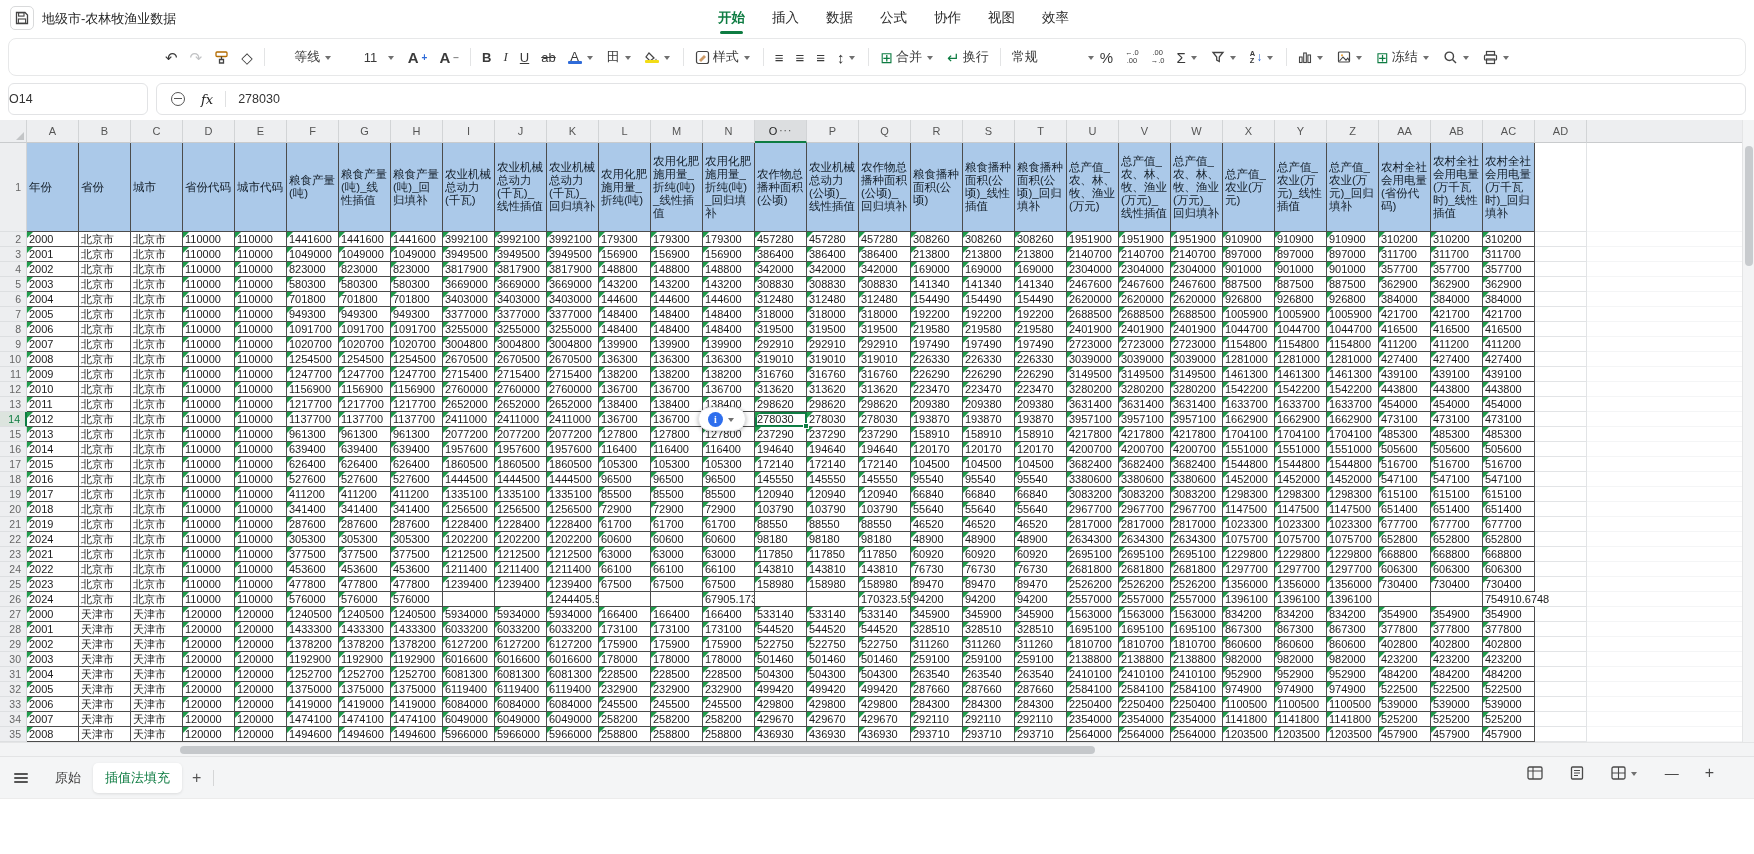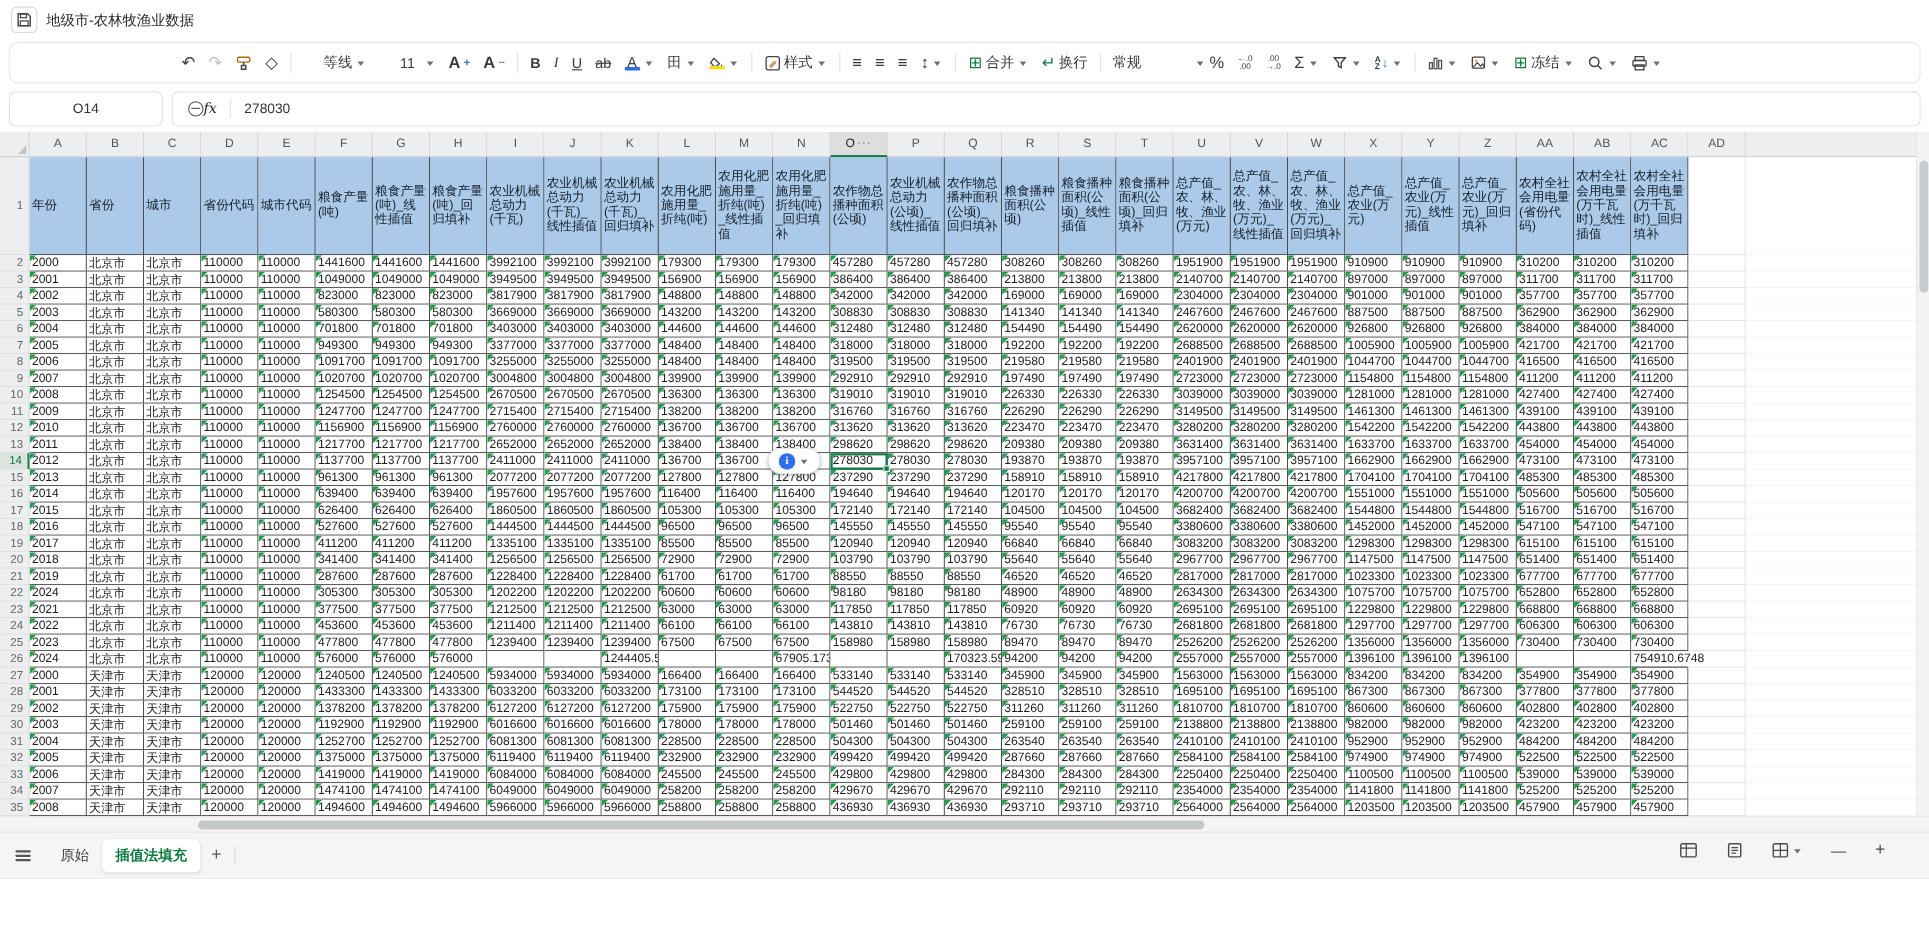--- a/index.html
+++ b/index.html
@@ -30,25 +30,25 @@
   .colorbar{display:inline-block;width:14px;height:3px;border-radius:1px;margin-top:-2px;}
   .stackico{display:inline-flex;flex-direction:column;font-size:7.5px;line-height:8px;color:#3a3a3a;text-align:center;}
   .azbox{display:inline-flex;align-items:center;}
   .azbox .az{display:inline-flex;flex-direction:column;font-size:7.5px;line-height:7px;font-weight:bold;}
   .azbox .ar{font-size:12px;color:#2f6bd9;margin-left:1px;}
   .greenish{color:#0e7c42;}
   .numfmt{width:88px;justify-content:space-between;gap:48px;}
   svg.ic{display:block;}
   
   #formularow{position:absolute;left:0;top:78px;width:1754px;height:42px;background:#fff;}
-  #name-box{position:absolute;left:8px;top:5px;width:140px;height:32px;border:1px solid #e2e3e5;border-radius:6px;background:#fff;display:flex;align-items:center;justify-content:center;font-size:12.5px;color:#333;}
+  #name-box{position:absolute;left:8px;top:5px;width:140px;height:32px;border:1px solid #e2e3e5;border-radius:6px;background:#fff;display:flex;align-items:center;font-size:12.5px;color:#333;}
   #fx-bar{position:absolute;left:156px;top:5px;width:1590px;height:32px;border:1px solid #e2e3e5;border-radius:6px;background:#fff;display:flex;align-items:center;font-size:12.5px;color:#333;}
   #collapse-circ{width:14px;height:14px;border:1.4px solid #555;border-radius:50%;margin-left:14px;position:relative;}
   #collapse-circ::after{content:"";position:absolute;left:2px;right:2px;top:5px;height:1.4px;background:#555;}
-  #fx-label{font-family:"DejaVu Serif","Liberation Serif",serif;font-style:italic;font-size:13px;color:#222;}
+  #fx-label{font-family:"DejaVu Serif","Liberation Serif",serif;font-style:italic;font-size:13px;margin-left:16px;color:#222;}
   #fx-div{width:1px;height:16px;background:#e0e1e2;margin:0 12px;}
   
   #grid{position:absolute;left:0;top:120px;width:1754px;height:622px;background:#fff;overflow:hidden;}
   #col-headers{display:flex;height:23px;}
   .corner{width:27px;height:23px;background:#edeef0;border-right:1px solid #d2d4d6;border-bottom:1px solid #c9cbcd;position:relative;flex:none;}
   .corner::after{content:"";position:absolute;right:2px;bottom:2px;border-left:8px solid transparent;border-bottom:8px solid #c3c5c7;}
   .col-h{width:52px;height:23px;flex:none;background:#edeef0;border-right:1px solid #d2d4d6;border-bottom:1px solid #c9cbcd;font-size:11px;color:#555;display:flex;align-items:center;justify-content:center;gap:2px;}
   .col-h.sel{background:#dcdee0;color:#222;border-bottom:2px solid #0e7c42;}
   .col-h .dots{font-size:10px;color:#444;letter-spacing:1px;}
   .hfill{flex:1;background:#edeef0;border-bottom:1px solid #c9cbcd;}
@@ -69,38 +69,47 @@
   #info-pill{position:absolute;left:698px;top:287px;width:48px;height:24px;background:#fff;border:1px solid #e3e4e5;border-radius:12px;box-shadow:0 1px 4px rgba(0,0,0,.28);display:flex;align-items:center;justify-content:center;gap:3px;z-index:5;}
   #info-i{width:15px;height:15px;border-radius:50%;background:#2f6fed;color:#fff;font-size:10px;font-weight:bold;display:flex;align-items:center;justify-content:center;font-family:"Liberation Serif","DejaVu Serif",serif;}
   
   #vscroll{position:absolute;right:0;top:120px;width:12px;height:622px;background:#f3f4f5;border-left:1px solid #e4e5e6;}
   #vthumb{position:absolute;left:2px;top:26px;width:8px;height:120px;border-radius:4px;background:#c8cbce;}
   #hscroll{position:absolute;left:0;top:742px;width:1754px;height:14px;background:#f3f4f5;border-top:1px solid #e4e5e6;}
   #hthumb{position:absolute;left:180px;top:3px;width:915px;height:8px;border-radius:4px;background:#c5c8cb;}
   
   #tabbar{position:absolute;left:0;top:756px;width:1754px;height:42px;background:#f4f5f6;border-top:1px solid #e3e4e5;display:flex;align-items:center;padding:0 13px;font-size:13px;color:#3b3b3b;}
   .sheet-tab{padding:6px 12px;border-radius:5px;}
-  .sheet-tab.active{background:#fff;color:#0e7c42;font-weight:bold;box-shadow:0 1px 3px rgba(0,0,0,.10);}
+  .sheet-tab.active{background:#fff;color:#0e7c42;font-weight:normal;box-shadow:0 1px 3px rgba(0,0,0,.10);}
   #tab-plus{font-size:16px;color:#555;margin-left:10px;}
   .tdiv{width:1px;height:16px;background:#d5d6d7;margin-left:12px;}
   #status-icons{position:absolute;right:40px;top:764px;display:flex;align-items:center;gap:26px;color:#4a4a4a;}
   #statusbar{position:absolute;left:0;top:798px;width:1754px;height:56px;background:#fff;border-top:1px solid #ececec;}
 </style>
 </head>
 <body>
 
 <div id="titlebar">
   <div id="save-box">
     <svg class="ic" width="14" height="14" viewBox="0 0 14 14">
         <path d="M1.5 1.5h8.5l2.5 2.5v8.5h-11z" fill="none" stroke="#444" stroke-width="1.3"></path>
         <rect x="3.6" y="1.7" width="5.4" height="3.4" fill="none" stroke="#444" stroke-width="1.1"></rect>
         <rect x="3.4" y="8" width="7.2" height="4.3" fill="none" stroke="#444" stroke-width="1.1"></rect>
       </svg>
   </div>
   <div id="doc-title">地级市-农林牧渔业数据</div>
+  <div id="menus">
+    <span class="menu-item active">开始</span>
+    <span class="menu-item">插入</span>
+    <span class="menu-item">数据</span>
+    <span class="menu-item">公式</span>
+    <span class="menu-item">协作</span>
+    <span class="menu-item">视图</span>
+    <span class="menu-item">效率</span>
+  </div>
 </div>
 
 <div id="toolbar">
   <span class="tb">
       <span class="g">↶</span>
     </span>
   <span class="tb disabled">
       <span class="g">↷</span>
     </span>
   <span class="tb">

